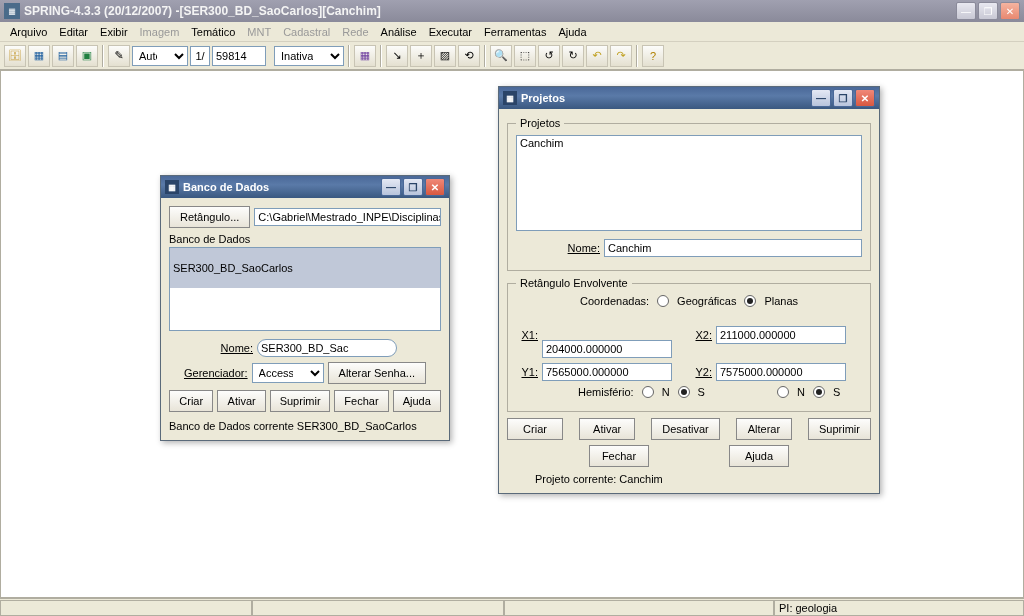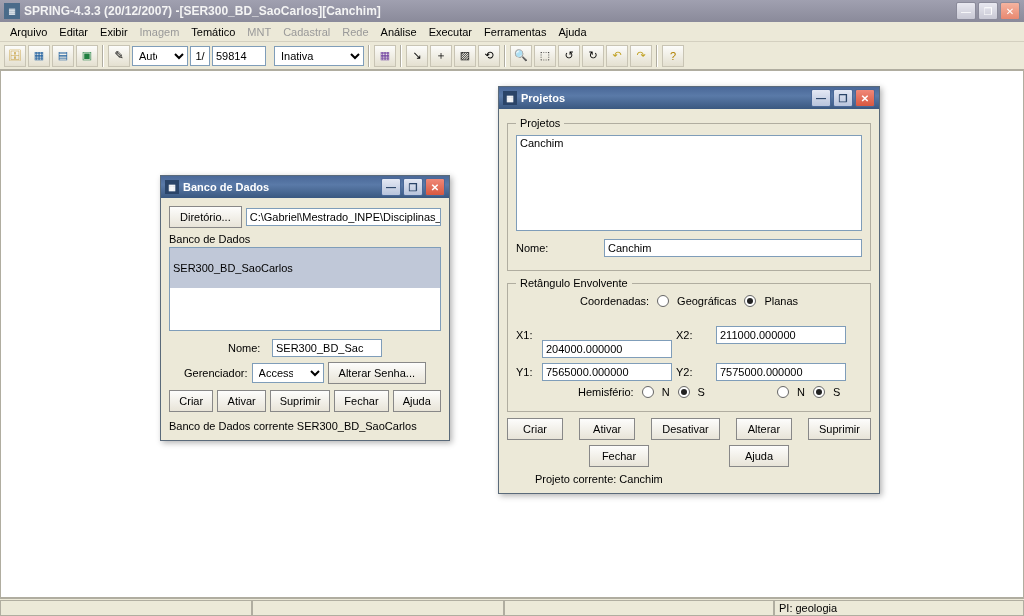--- a/index.html
+++ b/index.html
@@ -43,21 +43,21 @@
 .dialog .dlg-body { padding: 8px; }
 
 
 .btn { height: 22px; border: 1px solid #888; background: linear-gradient(to bottom,#fdfdfc,#e8e4d8); padding: 0 10px; display:inline-flex; align-items:center; justify-content:center; cursor:default; min-width: 50px; }
 .input { height: 18px; border: 1px solid #7f9db9; background:#fff; padding: 0 3px; display:flex; align-items:center; overflow:hidden; white-space:nowrap; }
 .listbox { border: 1px solid #7f9db9; background:#fff; overflow:auto; }
 .listbox .li-sel { background:#c0c8d8; padding: 14px 3px; }
 .listbox .li { padding: 1px 3px; }
 fieldset { border: 1px solid #b0ada0; padding: 6px 8px 8px 8px; margin: 0 0 6px 0; }
 legend { padding: 0 4px; }
-label.lbl { display:inline-block; text-align:left; }
+label.lbl { display:inline-block; text-align:right;text-decoration:underline; }
 .radio { width:12px; height:12px; border-radius:50%; border:1px solid #666; background:#fff; display:inline-block; vertical-align:middle; position:relative; }
 .radio.checked::after { content:""; position:absolute; top:2px; left:2px; width:6px; height:6px; border-radius:50%; background:#222; }
 .row { display:flex; align-items:center; margin-bottom: 5px; gap: 4px; }
 </style>
 </head>
 <body>
 
 <div class="titlebar">
   <span class="icon">▦</span>
   <span class="title">SPRING-4.3.3 (20/12/2007) -[SER300_BD_SaoCarlos][Canchim]</span>
@@ -88,21 +88,21 @@
   <div class="tbtn" style="color:#2060a0;">▦</div>
   <div class="tbtn" style="color:#2060a0;">▤</div>
   <div class="tbtn" style="color:#208040;">▣</div>
   <div class="tsep"></div>
   <div class="tbtn">✎</div>
   <select class="tsel" style="width:56px;">
     <option>Auto</option>
   </select>
   <span class="tfield" style="width:20px; justify-content:center;">1/</span>
   <span class="tfield" style="width:54px;">59814</span>
-  <select class="tsel" style="width:90px; margin-left:6px;">
+  <select class="tsel" style="width:70px; margin-left:6px;">
     <option>Inativa</option>
   </select>
   <div class="tsep"></div>
   <div class="tbtn" style="color:#7040a0;">▦</div>
   <div class="tsep"></div>
   <div class="tbtn">↘</div>
   <div class="tbtn">＋</div>
   <div class="tbtn">▨</div>
   <div class="tbtn">⟲</div>
   <div class="tsep"></div>
@@ -129,30 +129,30 @@
   <div class="dlg-title">
     <span class="icon">▦</span>
     <span>Banco de Dados</span>
     <span class="spacer"></span>
     <div class="dbtn">—</div>
     <div class="dbtn">❐</div>
     <div class="dbtn close">✕</div>
   </div>
   <div class="dlg-body">
     <div class="row">
-      <div class="btn" style="min-width:68px;">Diretório...</div>
+      <div class="btn" style="min-width:68px;">Retângulo...</div>
       <div class="input" style="flex:1;">C:\Gabriel\Mestrado_INPE\Disciplinas_1\Inf</div>
     </div>
     <div style="margin-bottom:2px;">Banco de Dados</div>
     <div class="listbox" style="height:84px;">
       <div class="li-sel">SER300_BD_SaoCarlos</div>
     </div>
     <div class="row" style="margin-top:8px; justify-content:center;">
       <label class="lbl" style="width:40px;">Nome:</label>
-      <div class="input" style="width:110px;">SER300_BD_Sac</div>
+      <div class="input" style="width:140px;border-radius:9px;">SER300_BD_Sac</div>
     </div>
     <div class="row" style="justify-content:center;">
       <label class="lbl">Gerenciador:</label>
       <select class="tsel" style="width:72px;">
         <option>Access</option>
       </select>
       <div class="btn">Alterar Senha...</div>
     </div>
     <div class="row" style="margin-top:6px; justify-content:space-between;">
       <div class="btn" style="min-width:44px;">Criar</div>

